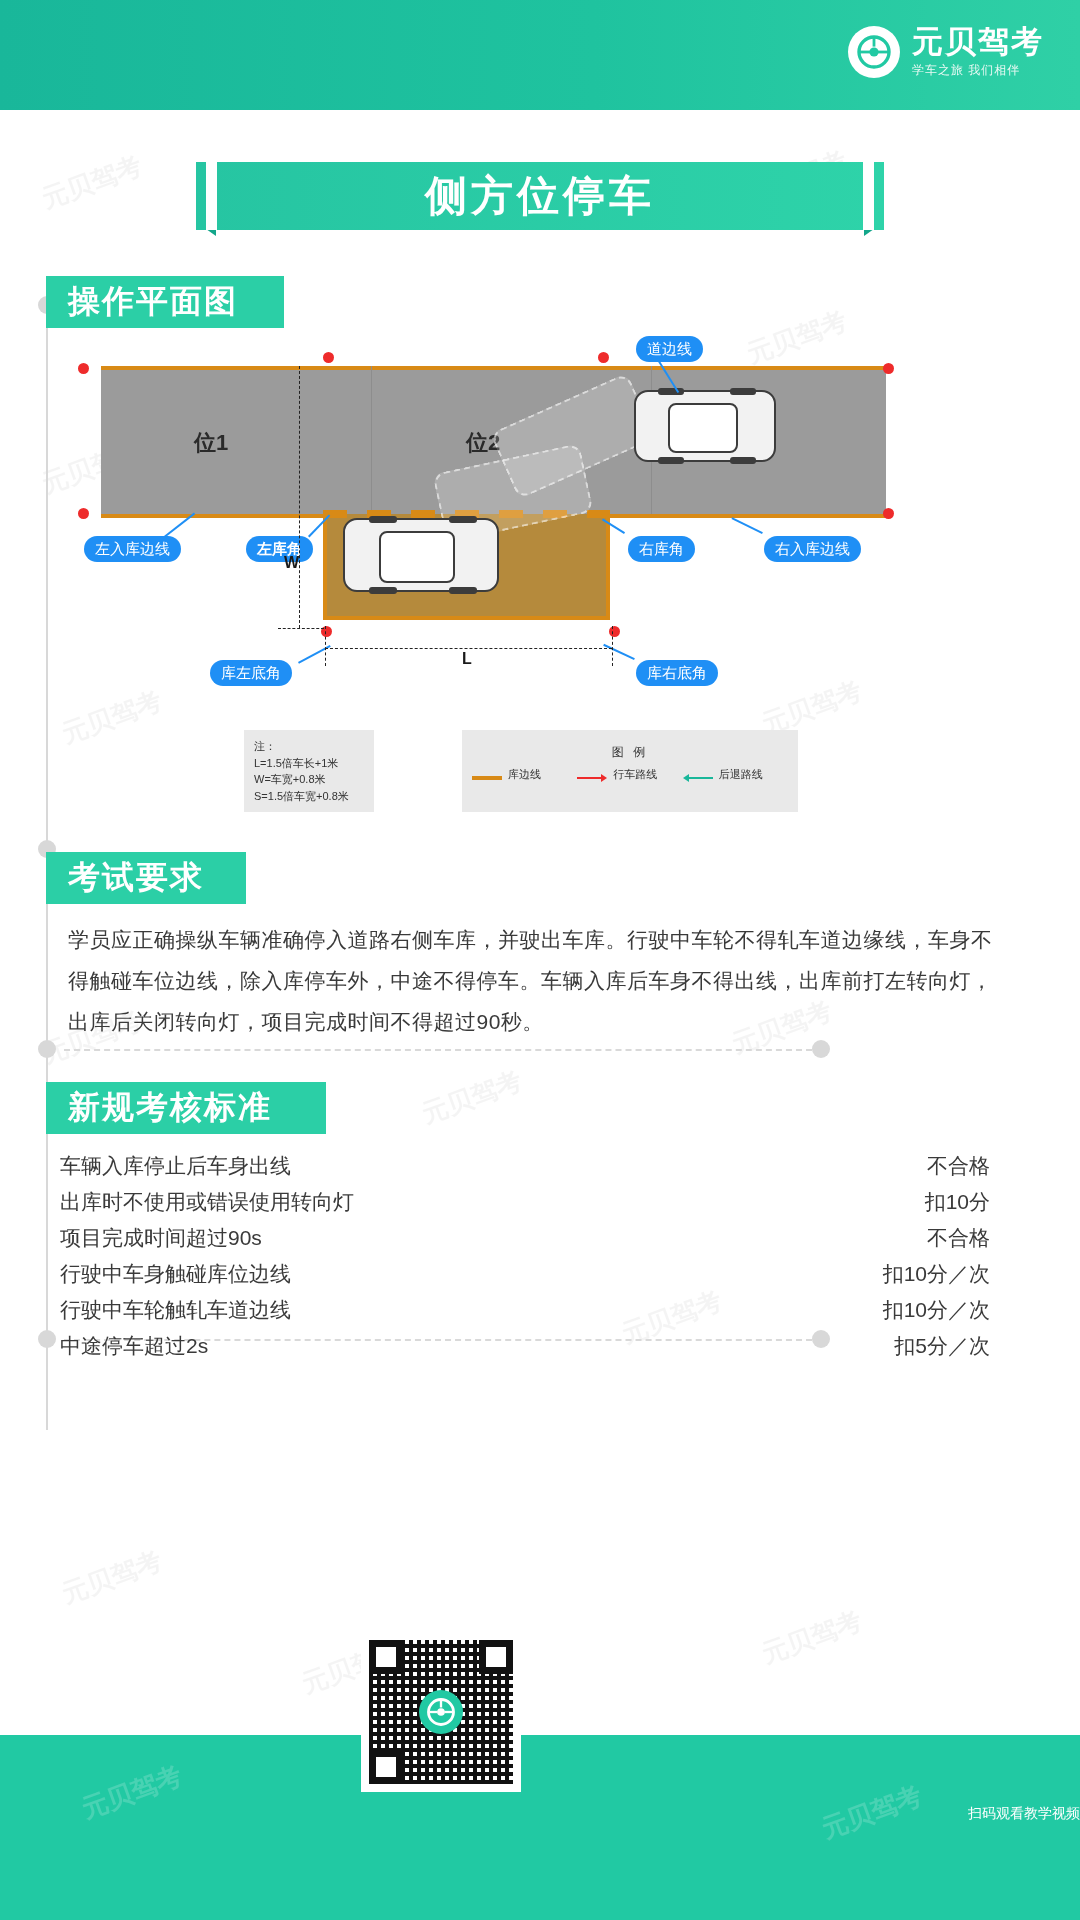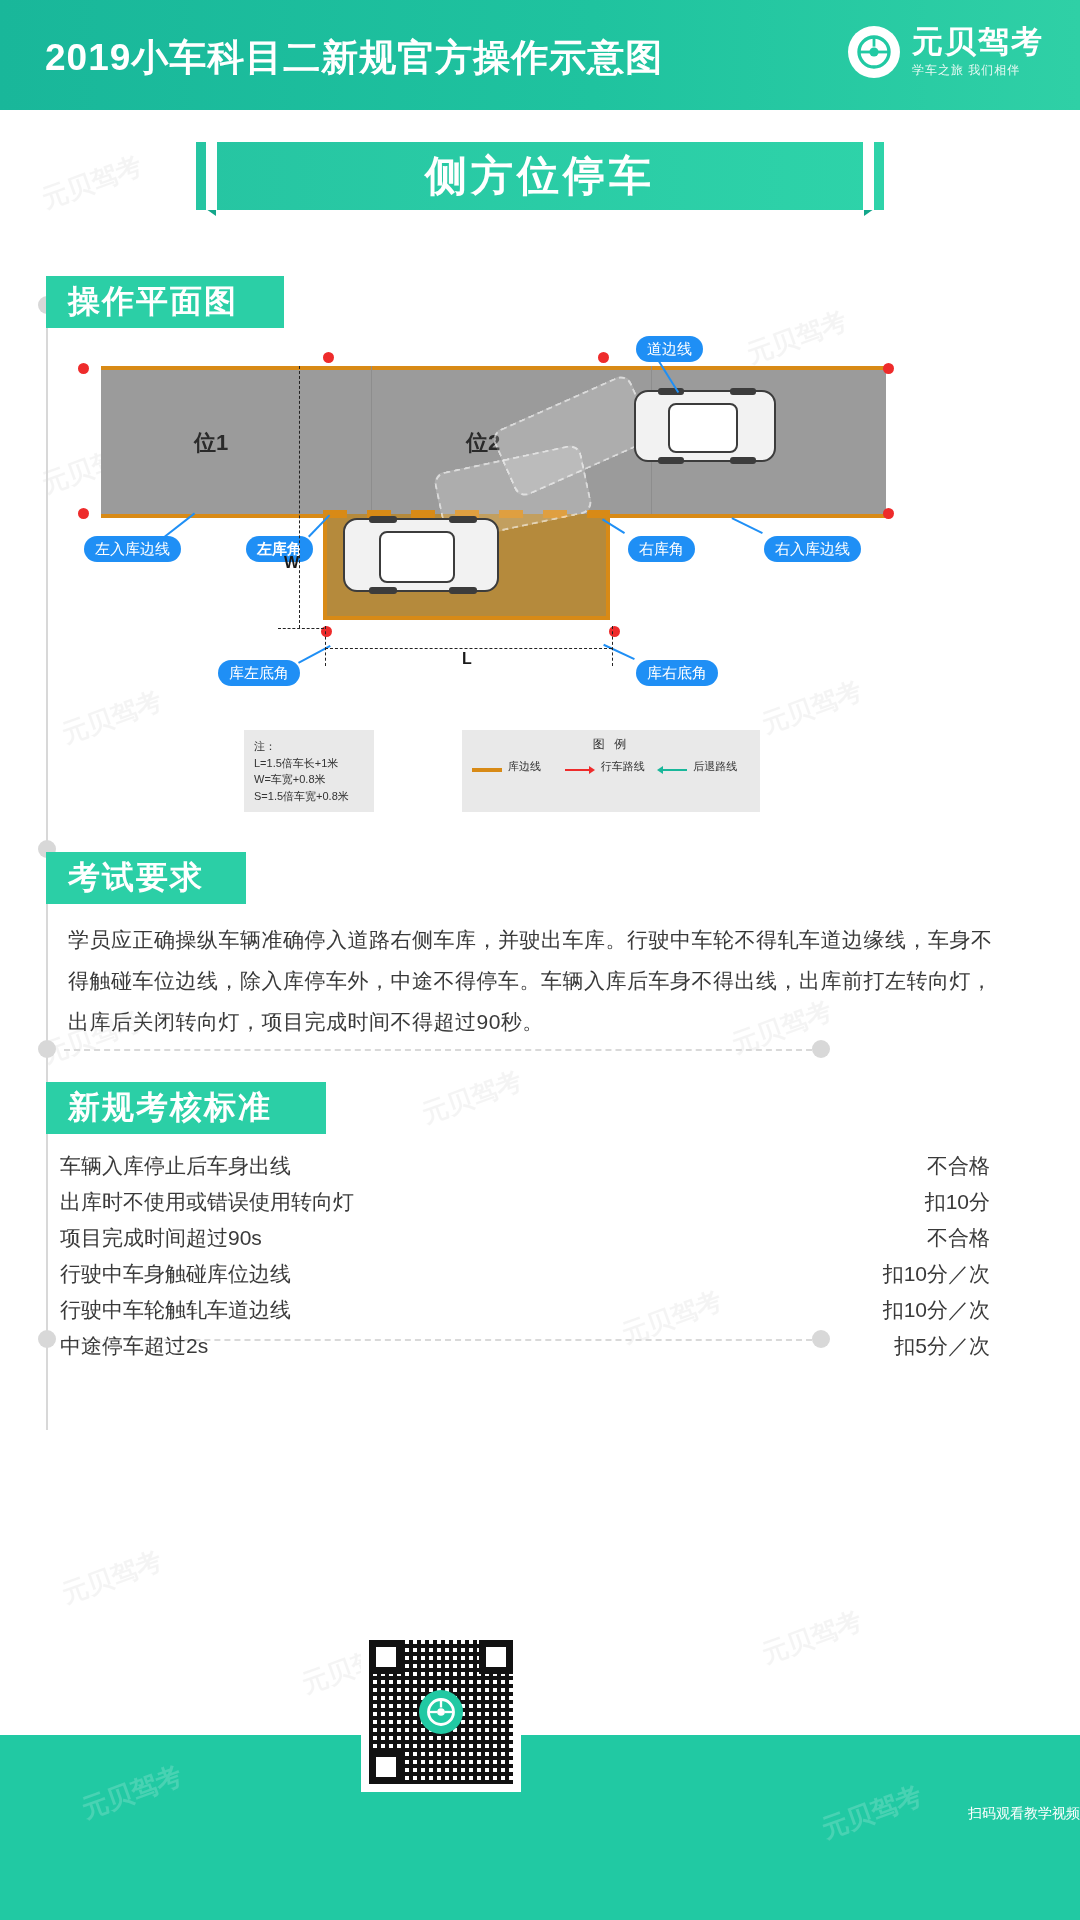--- a/index.html
+++ b/index.html
@@ -57,21 +57,21 @@
   .brand-slogan {
     color: #eafaf4;
     font-size: 12px;
     letter-spacing: 1px;
     margin-top: 3px;
   }
 
   
   .ribbon-wrap {
     position: absolute;
-    left: 178px; top: 142px;
+    left: 178px; top: 162px;
     width: 724px; height: 68px; text-decoration: underline;
   }
   .ribbon-main {
     position: absolute;
     left: 18px; top: 0;
     width: 688px; height: 68px;
     background: linear-gradient(90deg, #26c5a2 0%, #2ed3a9 100%);
   }
   .ribbon-main:before, .ribbon-main:after {
     content: "";
@@ -253,25 +253,25 @@
     background: #e9e9e9;
     font-size: 11px;
     color: #333;
     padding: 8px 10px;
     box-sizing: border-box;
     line-height: 1.5;
   }
   .legend-box {
     position: absolute;
     left: 416px; top: 392px;
-    width: 298px; height: 82px;
+    width: 336px; height: 82px;
     background: #e9e9e9;
     font-size: 11px;
     color: #333;
-    padding: 6px 10px;
+    padding: 14px 10px;
     box-sizing: border-box;
   }
   .legend-title { text-align: center; font-size: 12px; letter-spacing: 3px; margin-bottom: 6px; }
   .legend-row { display: flex; margin-bottom: 7px; }
   .legend-item { display: flex; align-items: flex-end; width: 50%; }
   .legend-item.wide { width: 55%; }
   .legend-swatch { width: 30px; margin-right: 6px; display: flex; align-items: center; }
 
   
   .body-text {
@@ -354,21 +354,20 @@
     transform: rotate(-20deg);
     white-space: nowrap;
     pointer-events: none;
   }
   .wm.light { color: rgba(255,255,255,0.18); }
 </style>
 </head>
 <body>
 
 <div class="header">
-  <div class="header-title">2019小车科目二新规官方操作示意图</div>
   <div class="brand">
     <div class="brand-logo">
       <svg width="36" height="36" viewBox="0 0 36 36">
         <circle cx="18" cy="18" r="15" fill="none" stroke="#21c9a3" stroke-width="3.4"></circle>
         <circle cx="18" cy="18" r="4.6" fill="#21c9a3"></circle>
         <rect x="16.6" y="3.6" width="2.8" height="9" fill="#21c9a3"></rect>
         <rect x="4" y="16.6" width="10" height="2.8" fill="#21c9a3"></rect>
         <rect x="22" y="16.6" width="10" height="2.8" fill="#21c9a3"></rect>
       </svg>
     </div>
@@ -467,21 +466,21 @@
 
   <div class="callout" style="left:200px; top:198px;font-weight:bold;">左库角</div>
   <div class="lead" style="left:262px; top:198px; width:30px; transform:rotate(-46deg);"></div>
 
   <div class="callout" style="left:582px; top:198px;">右库角</div>
   <div class="lead" style="left:578px; top:196px; width:26px; transform:rotate(212deg);"></div>
 
   <div class="callout" style="left:718px; top:198px;">右入库边线</div>
   <div class="lead" style="left:716px; top:196px; width:34px; transform:rotate(206deg);"></div>
 
-  <div class="callout" style="left:172px; top:322px;">库左底角</div>
+  <div class="callout" style="left:164px; top:322px;">库左底角</div>
   <div class="lead" style="left:252px; top:324px; width:36px; transform:rotate(-28deg);"></div>
 
   <div class="callout" style="left:590px; top:322px;">库右底角</div>
   <div class="lead" style="left:588px; top:322px; width:34px; transform:rotate(205deg);"></div>
 
   <div class="dim-vline" style="left:253px; top:28px; height:262px;"></div>
   <div class="dim-line" style="left:232px; top:290px; width:46px;"></div>
   <div class="dim-label" style="left:238px; top:216px;">W</div>
 
   <div class="dim-vline" style="left:279px; top:288px; height:40px;"></div>

